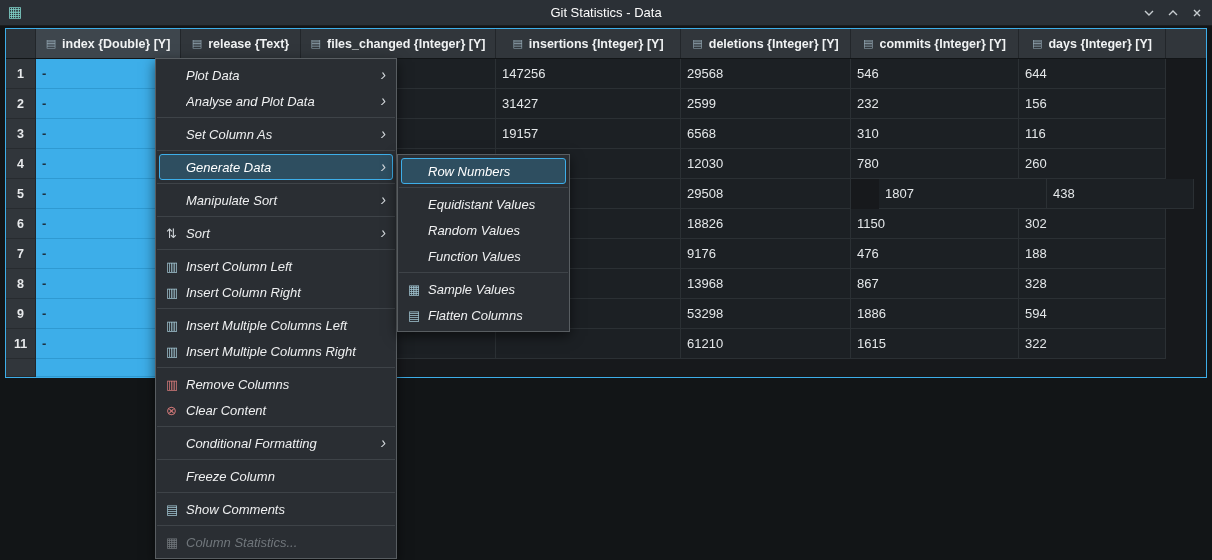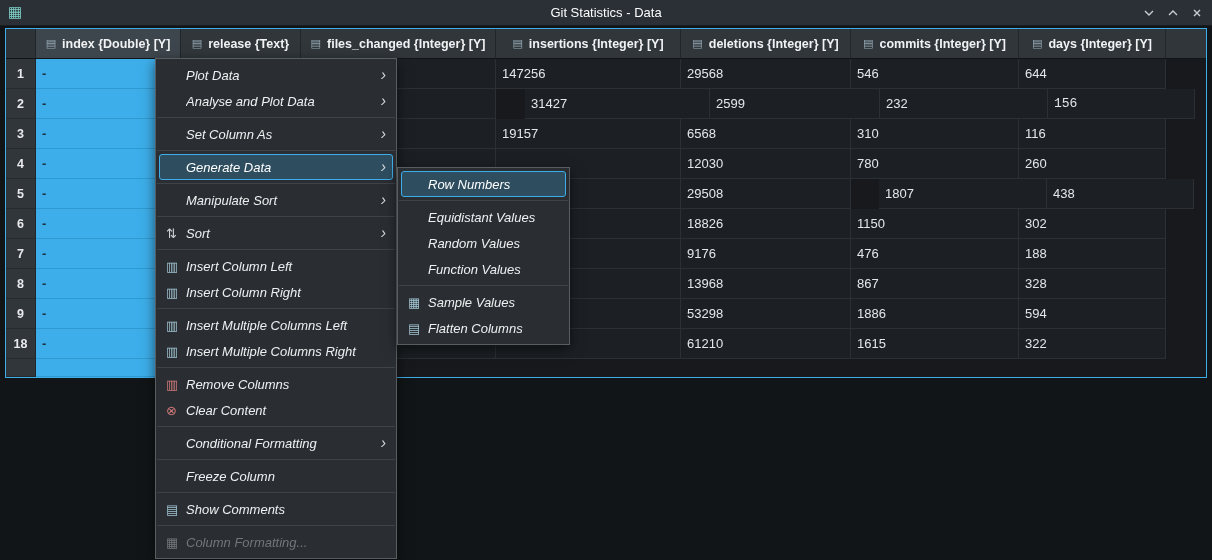--- a/index.html
+++ b/index.html
@@ -41,21 +41,21 @@
     border-right:1px solid #2b3034; border-bottom:1px solid #2b3034;
     overflow:hidden; white-space:nowrap; }
   .cell.selcol { background:var(--accent,#3daee9); color:#1d3040;
     border-right-color:#2f9ad2; border-bottom-color:#2f9ad2; font-weight:600; }
   .r-fill { flex:1; background:var(--outside,#17191c); }
 
   
   .menu { position:absolute; background:var(--menu,#2a2e33); border:1px solid #585d61;
     box-shadow:0 4px 12px rgba(0,0,0,.55); padding:3px 0; z-index:10; }
   #ctx-menu { left:155px; top:58px; width:242px; }
-  #sub-menu { left:397px; top:167px; width:173px; }
+  #sub-menu { left:397px; top:154px; width:173px; }
   .m-item { height:26px; display:flex; align-items:center; padding:0 6px;
     margin:0 3px; color:#eff0f1; font-size:13px; border:1px solid transparent;
     border-radius:3px; white-space:nowrap;font-style:italic; }
   .m-icon { flex:0 0 20px; font-size:13px; line-height:1; text-align:left;
     font-family:"DejaVu Sans",sans-serif; color:#cfd4d8; }
   .m-label { flex:1; overflow:hidden; }
   .m-arrow { margin-left:8px; font-size:16px; line-height:1; color:#cfd4d8; }
   .m-item.hl { background:rgba(61,174,233,.25); border-color:var(--accent,#3daee9); color:#ffffff; }
   .m-item.disabled { color:#70767b; }
   .m-sep { height:1px; background:#3e4348; margin:3px 1px; }
@@ -136,24 +136,24 @@
           <div class="cell" data-name="cell-deletions-row1" style="width: 170px;">29568</div>
           <div class="cell" data-name="cell-commits-row1" style="width: 168px;">546</div>
           <div class="cell" data-name="cell-days-row1" style="width: 147px;">644</div>
           <div class="r-fill" data-name="viewport-filler"></div>
         </div>
         <div class="row" data-name="table-row">
           <div class="row-h" data-name="row-header-2">2</div>
           <div class="cell selcol" data-name="cell-index-row2" style="width: 145px;">-</div>
           <div class="cell" data-name="cell-release-row2" style="width: 120px;"></div>
           <div class="cell" data-name="cell-files_changed-row2" style="width: 195px;"></div>
-          <div class="cell" data-name="cell-insertions-row2" style="width: 185px; margin-left: 29px;">31427</div>
+          <div class="cell" data-name="cell-insertions-row2" style="width: 185px;">31427</div>
           <div class="cell" data-name="cell-deletions-row2" style="width: 170px;">2599</div>
           <div class="cell" data-name="cell-commits-row2" style="width: 168px;">232</div>
-          <div class="cell" data-name="cell-days-row2" style="width: 147px; font-family: Liberation Mono, monospace;">156</div>
+          <div class="cell" data-name="cell-days-row2" style="width: 147px;">156</div>
           <div class="r-fill" data-name="viewport-filler"></div>
         </div>
         <div class="row" data-name="table-row">
           <div class="row-h" data-name="row-header-3">3</div>
           <div class="cell selcol" data-name="cell-index-row3" style="width: 145px;">-</div>
           <div class="cell" data-name="cell-release-row3" style="width: 120px;"></div>
           <div class="cell" data-name="cell-files_changed-row3" style="width: 195px;"></div>
           <div class="cell" data-name="cell-insertions-row3" style="width: 185px;">19157</div>
           <div class="cell" data-name="cell-deletions-row3" style="width: 170px;">6568</div>
           <div class="cell" data-name="cell-commits-row3" style="width: 168px;">310</div>
@@ -220,21 +220,21 @@
           <div class="cell selcol" data-name="cell-index-row9" style="width: 145px;">-</div>
           <div class="cell" data-name="cell-release-row9" style="width: 120px;"></div>
           <div class="cell" data-name="cell-files_changed-row9" style="width: 195px;"></div>
           <div class="cell" data-name="cell-insertions-row9" style="width: 185px;"></div>
           <div class="cell" data-name="cell-deletions-row9" style="width: 170px;">53298</div>
           <div class="cell" data-name="cell-commits-row9" style="width: 168px;">1886</div>
           <div class="cell" data-name="cell-days-row9" style="width: 147px;">594</div>
           <div class="r-fill" data-name="viewport-filler"></div>
         </div>
         <div class="row" data-name="table-row">
-          <div class="row-h" data-name="row-header-10">18</div>
+          <div class="row-h" data-name="row-header-10">11</div>
           <div class="cell selcol" data-name="cell-index-row10" style="width: 145px;">-</div>
           <div class="cell" data-name="cell-release-row10" style="width: 120px;"></div>
           <div class="cell" data-name="cell-files_changed-row10" style="width: 195px;"></div>
           <div class="cell" data-name="cell-insertions-row10" style="width: 185px;"></div>
           <div class="cell" data-name="cell-deletions-row10" style="width: 170px;">61210</div>
           <div class="cell" data-name="cell-commits-row10" style="width: 168px;">1615</div>
           <div class="cell" data-name="cell-days-row10" style="width: 147px;">322</div>
           <div class="r-fill" data-name="viewport-filler"></div>
         </div>
         <div class="row" data-name="table-stub-row" style="height: 18px;">
@@ -319,21 +319,21 @@
         <span class="m-label" data-name="menu-item-label">Freeze Column</span>
       </div>
       <div class="m-sep" data-name="menu-separator"></div>
       <div class="m-item" data-name="menu-item-show-comments">
         <span class="m-icon" data-name="show-comments-icon">▤</span>
         <span class="m-label" data-name="menu-item-label">Show Comments</span>
       </div>
       <div class="m-sep" data-name="menu-separator"></div>
       <div class="m-item disabled" data-name="menu-item-column-statistics">
         <span class="m-icon" data-name="column-statistics-icon">▦</span>
-        <span class="m-label" data-name="menu-item-label">Column Formatting...</span>
+        <span class="m-label" data-name="menu-item-label">Column Statistics...</span>
       </div>
     </div>
   <div class="menu" id="sub-menu" data-name="generate-data-submenu">
       <div class="m-item hl" data-name="menu-item-row-numbers">
         <span class="m-icon" data-name="menu-item-icon-empty"></span>
         <span class="m-label" data-name="menu-item-label">Row Numbers</span>
       </div>
       <div class="m-sep" data-name="menu-separator"></div>
       <div class="m-item" data-name="menu-item-equidistant-values">
         <span class="m-icon" data-name="menu-item-icon-empty"></span>

